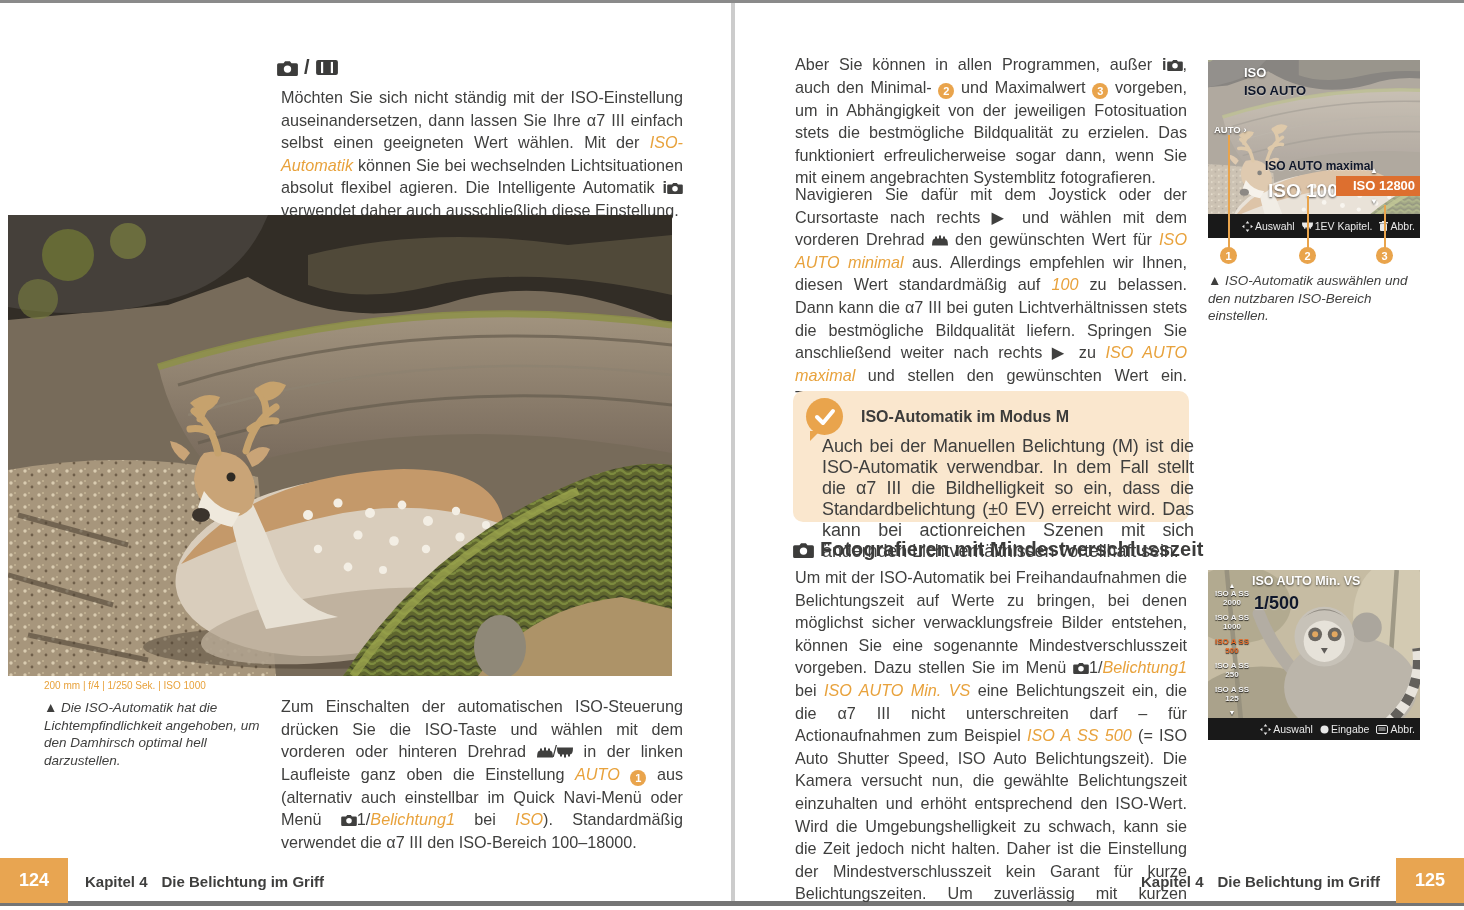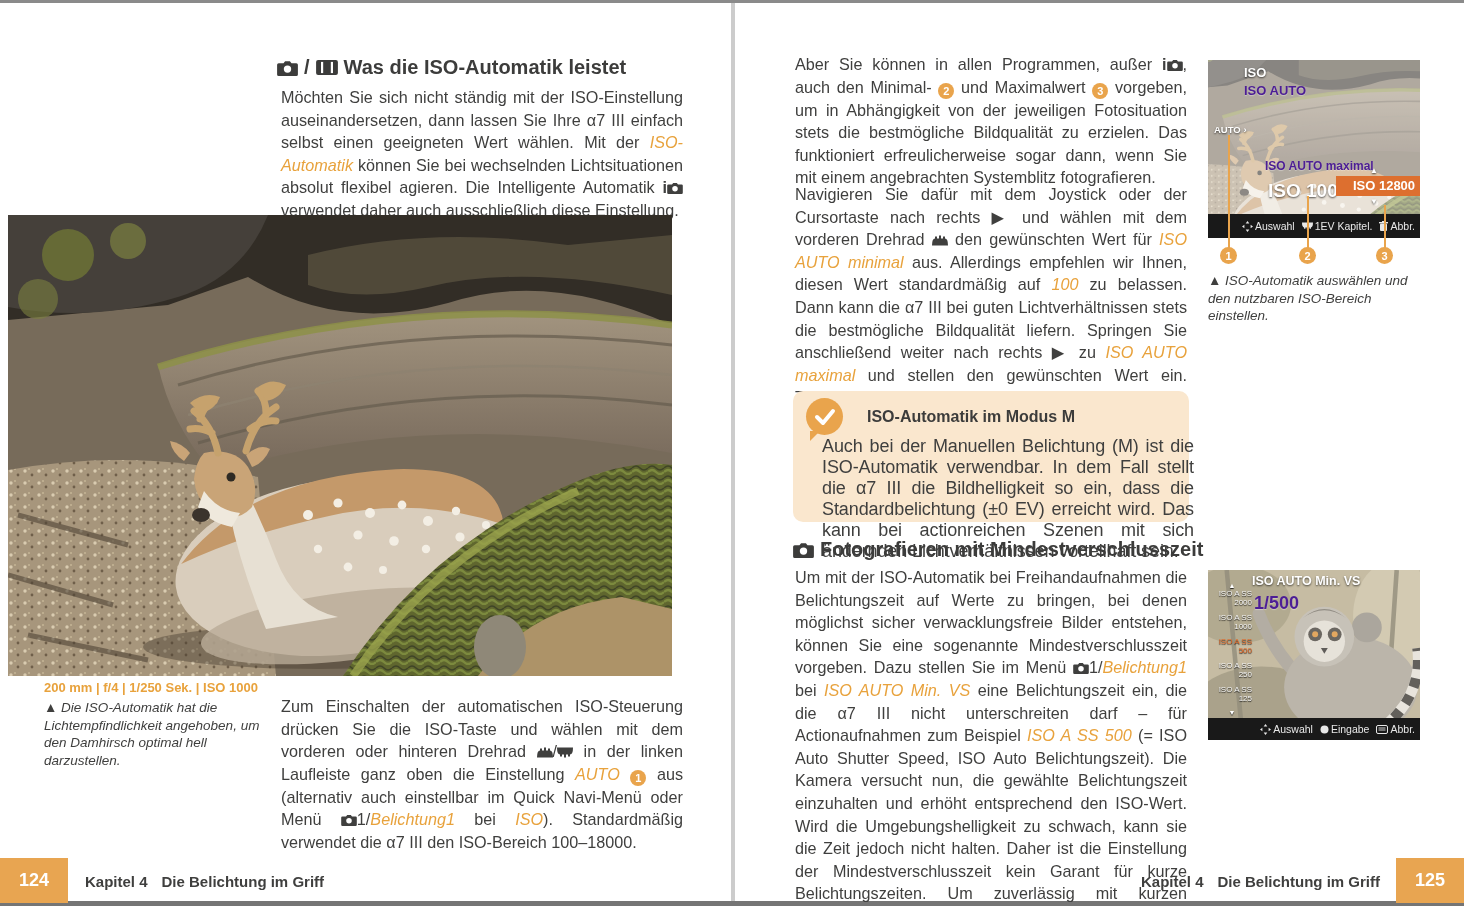--- a/index.html
+++ b/index.html
@@ -7,21 +7,21 @@
          font-family:"Liberation Sans",sans-serif;color:#3f3f3e;}
   .abs{position:absolute;}
   
   .top-border{left:0;top:0;width:1464px;height:3px;background:#8a8a8a;}
   .bottom-border{left:0;top:901px;width:1464px;height:5px;background:#757575;}
   .gutter{left:731px;top:3px;width:4px;height:898px;background:#cccccc;}
   
   .h1{font-size:20px;font-weight:bold;color:#3c3c3b;display:flex;align-items:center;gap:6px;}
   .para{font-size:16.2px;line-height:22.6px;text-align:justify;color:#3f3f3e;margin:0;}
   .hl-it{color:#e8a23c;font-style:italic;}
-  .meta{font-size:13px;font-weight:bold;color:#e8a23c;}
+  .meta{font-size:10px;font-weight:normal;color:#e8a23c;}
   .figcap{font-size:13.5px;font-style:italic;color:#3f3f3e;line-height:17.5px;}
   .numcirc{display:inline-block;width:16px;height:16px;border-radius:50%;background:#e9a44c;color:#fff;
            font-size:11px;font-weight:bold;text-align:center;line-height:16px;font-style:normal;vertical-align:-2px;}
   .icam{font-weight:bold;white-space:nowrap;}
   .icon-svg{vertical-align:-1px;}
   
   .tipbox{background:#fae7ce;border-radius:10px;}
   .tip-title{font-size:16px;font-weight:bold;color:#3c3c3b;}
   .tip-body{font-size:18px;line-height:21px;color:#3f3f3e;text-align:justify;letter-spacing:-0.1px;margin-left:16px;}
   .tip-icon{width:37px;height:37px;border-radius:50%;background:#e9a44c;position:relative;}
@@ -29,30 +29,30 @@
                   border-left:10px solid #e9a44c;border-bottom:10px solid transparent;}
   
   .pagebox{background:#e8a551;color:#ffffff;font-size:18px;font-weight:bold;
            display:flex;align-items:center;justify-content:center;}
   .foot-text{font-size:15px;font-weight:bold;color:#3f3f3e;}
   
   .shot{overflow:hidden;background:#9a9382;}
   .shot-bg{position:absolute;left:0;top:0;width:100%;height:100%;}
   .fade{position:absolute;left:0;top:0;right:0;bottom:0;background:rgba(255,255,255,0.42);}
   .scr-white{color:#fff;text-shadow:0 1px 2px rgba(0,0,0,.65);font-weight:bold;}
-  .scr-orange{color:#4c1d95;font-weight:bold;text-shadow:0 1px 1px rgba(255,255,255,.35);}
+  .scr-orange{color:#0f172a;font-weight:bold;text-shadow:0 1px 1px rgba(255,255,255,.35);}
   .scr-bar{position:absolute;left:0;right:0;bottom:0;background:#191919;display:flex;align-items:center;
            justify-content:flex-end;gap:7px;color:#e8e8e8;font-size:10.5px;padding-right:5px;box-sizing:border-box;}
   .bar-item{display:flex;align-items:center;gap:2px;white-space:nowrap;}
   .sel-box{background:#dd6f2f;color:#fff;font-weight:bold;text-align:center;}
   .callout-line{width:2px;background:#e9a44c;}
   .callout-circ{width:17px;height:17px;border-radius:50%;background:#e9a44c;color:#fff;font-size:11px;
                 font-weight:bold;display:flex;align-items:center;justify-content:center;}
-  .ss-item{font-size:8px;line-height:9px;font-weight:normal;color:#f2f2f2;text-shadow:0 1px 1px rgba(0,0,0,.8);
-           text-align:right;margin-bottom:6px;}
+  .ss-item{font-size:8px;line-height:9px;font-weight:bold;color:#f2f2f2;text-shadow:0 1px 1px rgba(0,0,0,.8);
+           text-align:center;margin-bottom:6px;}
   .ss-item.sel{color:#e56a28;}
   .ss-arrow{color:#fff;font-size:7px;text-align:center;text-shadow:0 1px 1px rgba(0,0,0,.8);}
 </style>
 </head>
 <body>
 
 <div class="stage">
 
   <div class="abs top-border"></div>
   <div class="abs bottom-border"></div>
@@ -64,21 +64,20 @@
       <svg class="icon-svg" width="21" height="16" viewBox="0 0 13 10" fill="#3c3c3b">
         <path d="M1 2 H4 L5 0.8 H8 L9 2 H12 Q13 2 13 3 V9 Q13 10 12 10 H1 Q0 10 0 9 V3 Q0 2 1 2 Z"></path>
         <circle cx="6.5" cy="5.7" r="2.3" fill="#ffffff"></circle>
       </svg>
         <span>/</span>
         <svg class="icon-svg" width="22" height="15" viewBox="0 0 16 11">
         <rect x="0" y="0" width="16" height="11" rx="1.5" fill="#3c3c3b"></rect>
         <rect x="3.6" y="1.4" width="1.6" height="8.2" fill="#ffffff"></rect>
         <rect x="10.8" y="1.4" width="1.6" height="8.2" fill="#ffffff"></rect>
       </svg>
-        <span>Was die ISO-Automatik leistet</span>
     </div>
 
     <p class="abs para" style="left:281px;top:86px;width:402px;">
       <span>Möchten Sie sich nicht ständig mit der ISO-Einstellung auseinandersetzen, dann lassen Sie Ihre α7 III einfach selbst einen geeigneten Wert wählen. Mit der </span><span class="hl-it">ISO-Automatik</span><span> können Sie bei wechselnden Lichtsituationen absolut flexibel agieren. Die Intelligente Automatik </span><span class="icam"><span>i</span><svg class="icon-svg" width="16" height="12" viewBox="0 0 13 10" fill="#3f3f3e">
             <path d="M1 2 H4 L5 0.8 H8 L9 2 H12 Q13 2 13 3 V9 Q13 10 12 10 H1 Q0 10 0 9 V3 Q0 2 1 2 Z"></path>
             <circle cx="6.5" cy="5.7" r="2.3" fill="#ffffff"></circle>
           </svg></span><span> verwendet daher auch ausschließlich diese Einstellung.</span>
     </p>
 
     <figure class="abs" style="left:8px;top:215px;width:664px;height:461px;margin:0;">
@@ -194,21 +193,21 @@
           <path d="M0 10 Q0 3 3 3 L3 1 5 1 5 3 7 3 7 0 9 0 9 3 11 3 11 1 13 1 13 3 Q16 3 16 10 Z"></path>
         </svg><span> den gewünschten Wert für </span><span class="hl-it">ISO AUTO minimal</span><span> aus. Allerdings empfehlen wir Ihnen, diesen Wert standardmäßig auf </span><span class="hl-it">100</span><span> zu belassen. Dann kann die α7 III bei guten Lichtverhältnissen stets die bestmögliche Bildqualität liefern. Springen Sie anschließend weiter nach rechts </span><span>▶</span><span> zu </span><span class="hl-it">ISO AUTO maximal</span><span> und stellen den gewünschten Wert ein. Tippen Sie danach einfach den Auslöser an, um das Menü zu verlassen, die Einstellung wird automatisch übernommen.</span>
     </p>
 
     <div class="abs tipbox" style="left:58px;top:391px;width:396px;height:131px;">
       <div class="abs tip-icon" style="left:13px;top:7px;">
         <svg width="37" height="37" viewBox="0 0 37 37">
             <path d="M11 19 L17 25 L27 13" stroke="#ffffff" stroke-width="4" fill="none" stroke-linecap="round" stroke-linejoin="round"></path>
           </svg>
       </div>
-      <div class="abs tip-title" style="left:74px;top:17px;">ISO-Automatik im Modus M</div>
+      <div class="abs tip-title" style="left:68px;top:17px;">ISO-Automatik im Modus M</div>
       <div class="abs tip-body" style="left:13px;top:45px;width:372px;">Auch bei der Manuellen Belichtung (M) ist die ISO-Automatik verwendbar. In dem Fall stellt die α7 III die Bildhelligkeit so ein, dass die Standardbelichtung (±0 EV) erreicht wird. Das kann bei actionreichen Szenen mit sich ändernden Lichtverhältnissen vorteilhaft sein.</div>
     </div>
 
     <div class="abs h1" style="left:58px;top:538px;">
       <svg class="icon-svg" width="21" height="16" viewBox="0 0 13 10" fill="#3c3c3b">
         <path d="M1 2 H4 L5 0.8 H8 L9 2 H12 Q13 2 13 3 V9 Q13 10 12 10 H1 Q0 10 0 9 V3 Q0 2 1 2 Z"></path>
         <circle cx="6.5" cy="5.7" r="2.3" fill="#ffffff"></circle>
       </svg>
         <span>Fotografieren mit Mindestverschlusszeit</span>
     </div>

